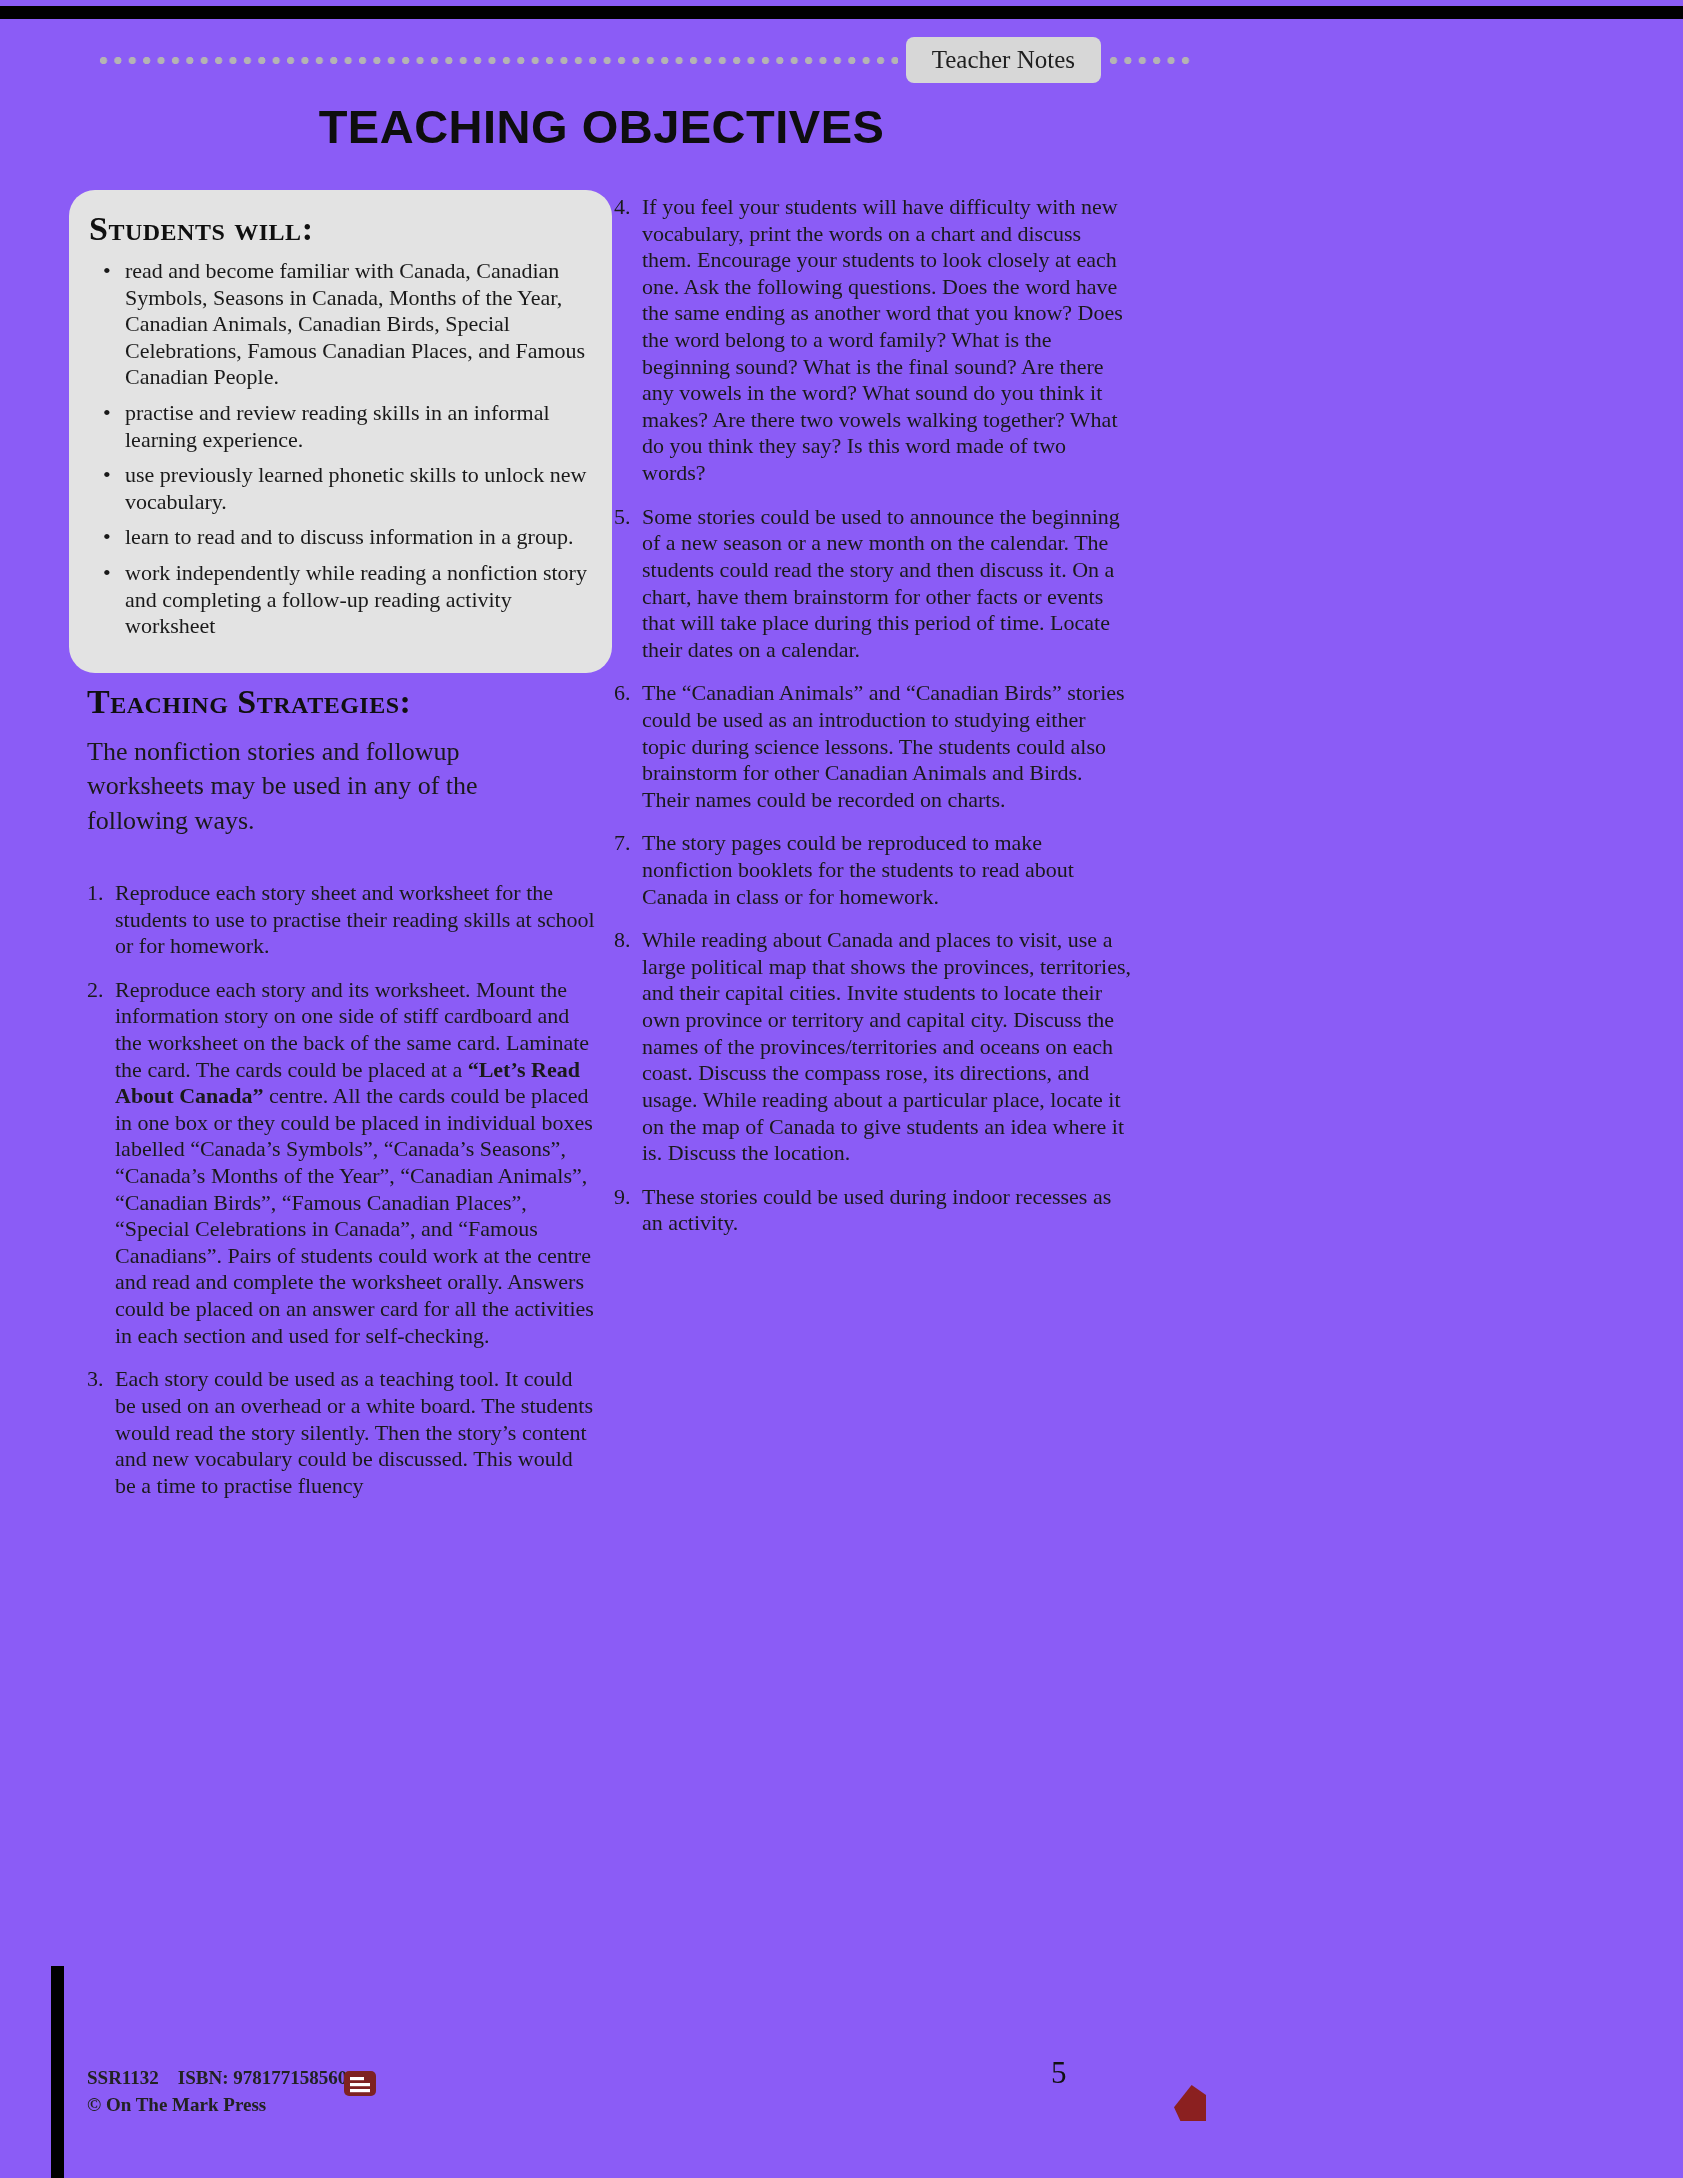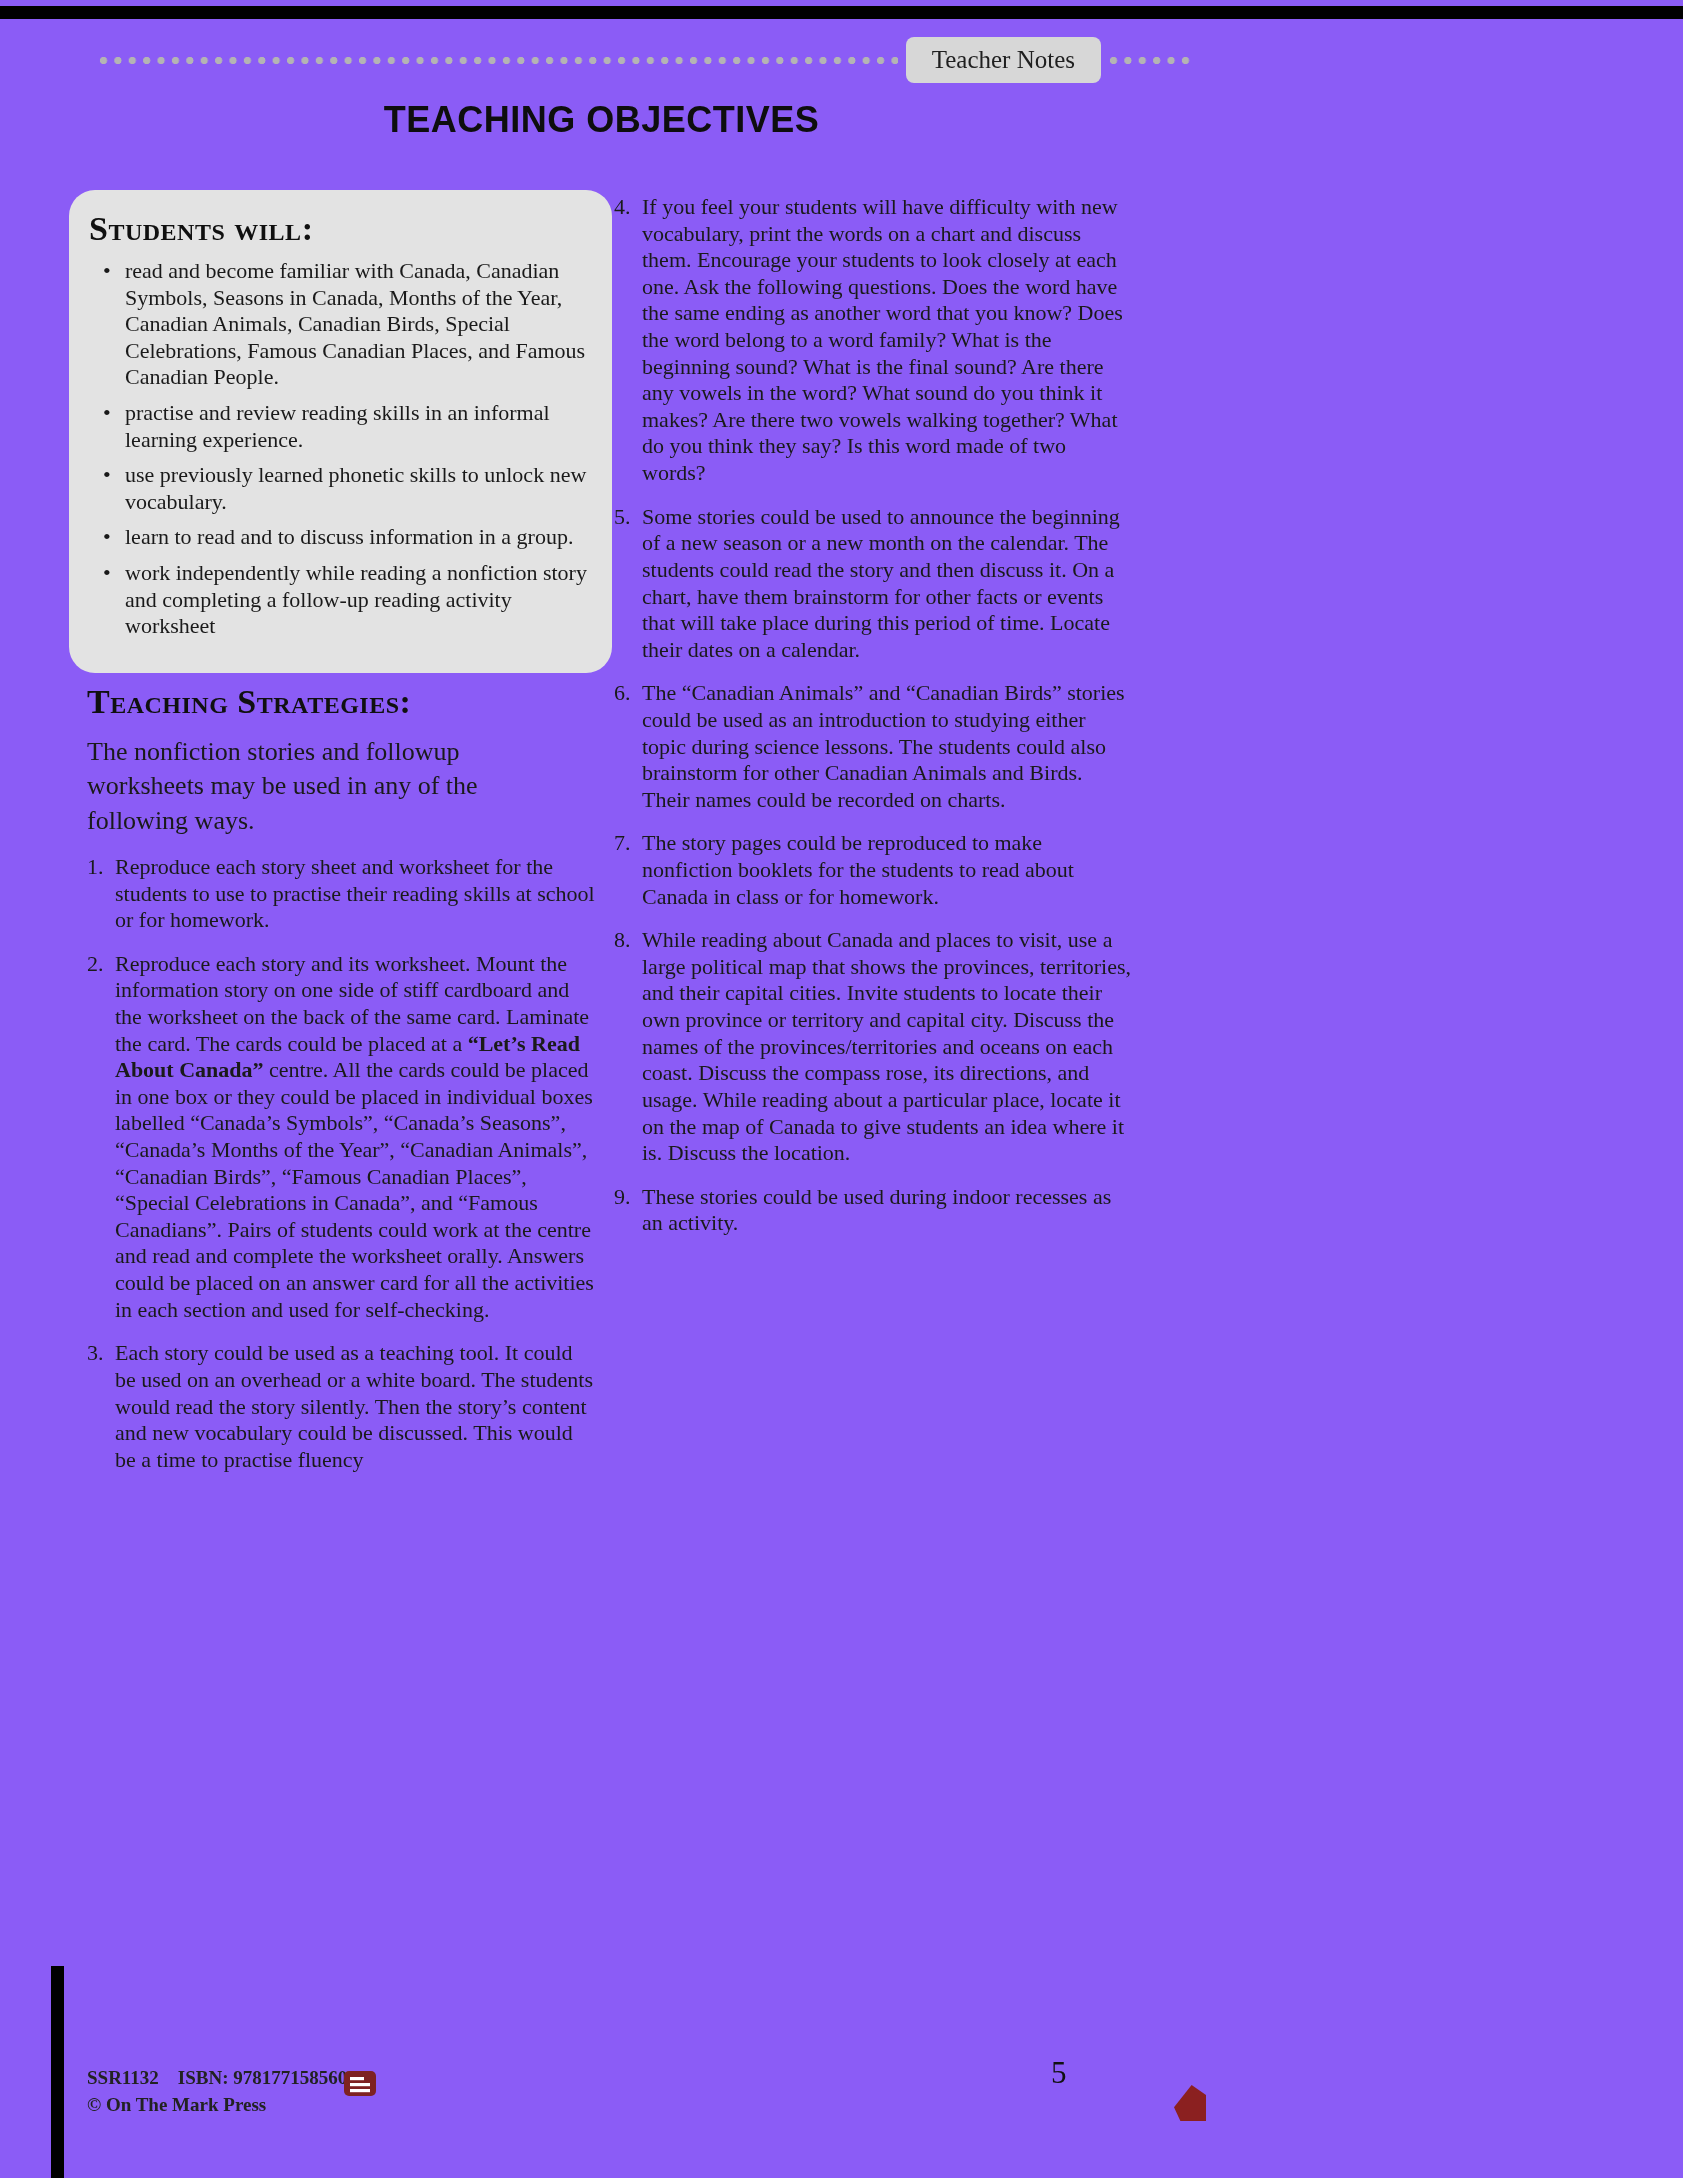--- a/index.html
+++ b/index.html
@@ -11,32 +11,32 @@
   .top-bar { position:absolute; top:6px; left:0; width:1683px; height:13px; background:#000; }
   .dotted-row { position:absolute; top:37px; left:99px; width:1097px; height:46px; display:flex; align-items:center; }
   .dots { height:9px; background-image:radial-gradient(circle at 4.5px 4.5px, #b4b4b4 3.4px, transparent 3.9px);
           background-size:14.4px 9px; background-repeat:repeat-x; }
   .dots-left { flex:1; }
   .dots-right { width:87px; }
   .tab { height:46px; margin:0 8px; padding:0 26px; background:#d7d7d7; border-radius:8px;
          display:flex; align-items:center; font-size:25px; color:#1f1f1f; }
   .title { position:absolute; top:99px; left:0; width:1203px; text-align:center;
            font-family:"Liberation Sans","DejaVu Sans",sans-serif; font-weight:bold;
-           font-size:36px; letter-spacing:0.5px; color:#0e0e0e; }
+           font-size:47px; letter-spacing:0.5px; color:#0e0e0e; }
   .students-box { position:absolute; left:69px; top:190px; width:543px; background:#e3e3e3;
                   border-radius:26px; padding:20px 24px 24px 20px; }
   .sec-heading { font-size:34px; font-weight:bold; font-variant:small-caps; letter-spacing:0.5px; color:#101010; }
   .students-box .sec-heading { margin-bottom:10px; }
   .bullets { padding-left:14px; }
   .bullet-item { display:flex; margin-bottom:9px; font-size:22px; line-height:1.21; }
   .bullet-dot { width:22px; flex:0 0 22px; }
   .bullet-text { flex:1; }
   .col-left { position:absolute; left:87px; top:683px; width:511px; }
   .col-left .sec-heading { margin-bottom:14px; }
-  .intro { font-size:26px; line-height:1.32; width:447px; margin-bottom:16px; }
+  .intro { font-size:26px; line-height:1.32; width:447px; margin-bottom:42px; }
   .num-item { display:flex; margin-bottom:17px; font-size:22px; line-height:1.21; }
   .num { flex:0 0 28px; }
   .itext { flex:1;font-family:Liberation Serif, serif; }
   .bold { font-weight:bold; }
   .col-right { position:absolute; left:614px; top:194px; width:517px; }
   .continuation { margin-left:28px; font-size:22px; line-height:1.21; margin-bottom:26px; }
   .footer { position:absolute; left:87px; top:2065px; font-size:19px; font-weight:bold; color:#222; line-height:1.4; }
   .footer .code { white-space:pre; }
   .copier { position:absolute; left:341px; top:2065px; width:38px; height:38px; }
   .page-num { position:absolute; left:1051px; top:2055px; font-size:31px; color:#111; }

